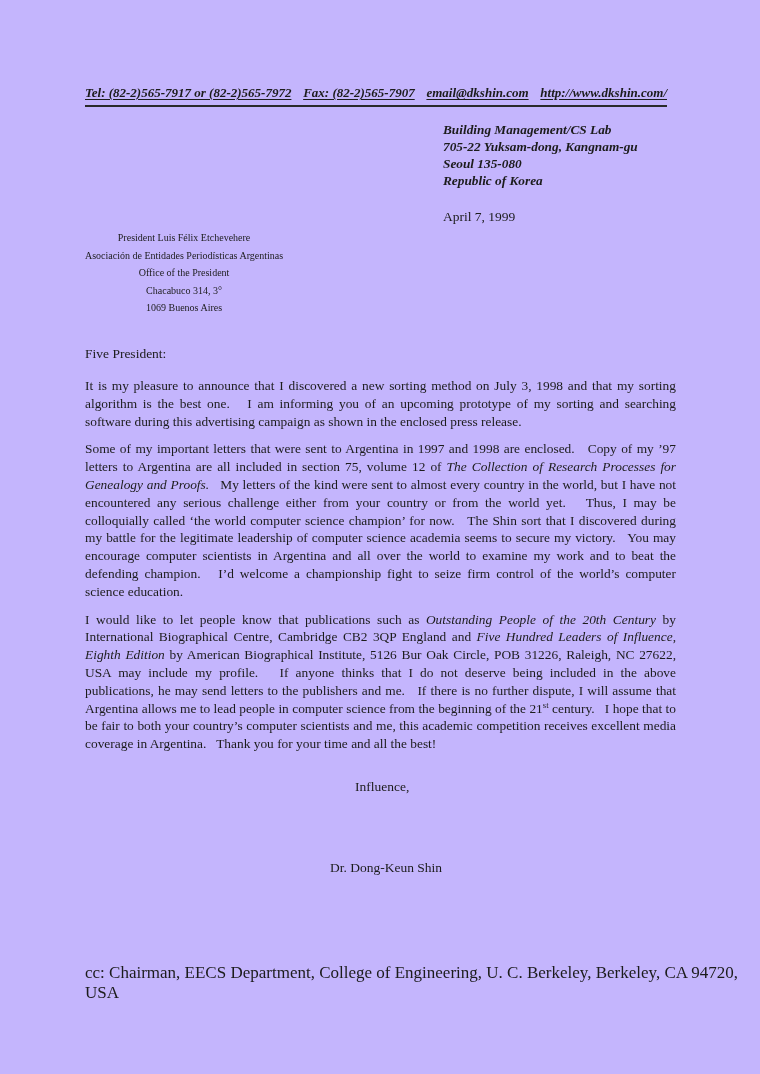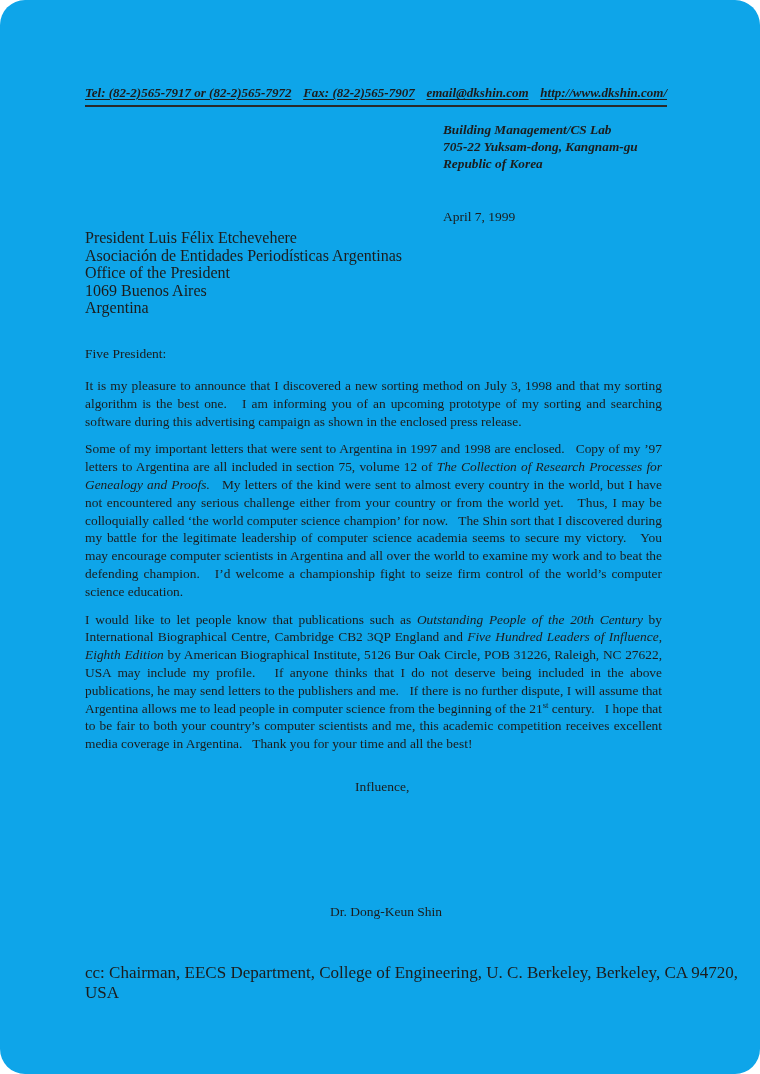--- a/index.html
+++ b/index.html
@@ -1,24 +1,23 @@
 <!DOCTYPE html>
 <html><head>
 <meta charset="utf-8">
 <style>
   html, body { margin: 0; padding: 0; background: #ffffff; }
   .page {
     position: relative;
     width: 760px;
     height: 1074px;
-    background: #0ea5e9;
+    background: #c4b5fd;
     font-family: "Liberation Serif", "DejaVu Serif", serif;
     color: #1c1c1c;
     overflow: hidden;
-    border-radius: 25px;
   }
   
   .contact-line {
     position: absolute;
     top: 85px; left: 85px;
     width: 582px;
     display: flex;
     justify-content: space-between;
     align-items: baseline;
     font-size: 13px;
@@ -41,52 +40,52 @@
   
   .date {
     position: absolute;
     top: 209px; left: 443px;
     font-size: 13.5px;
   }
   
   .recipient {
     position: absolute;
     top: 229px; left: 85px;
-    font-size: 16px;
+    font-size: 10px;
     line-height: 17.6px;
+    text-align: center;
   }
   .salutation {
     position: absolute;
     top: 346px; left: 85px;
     font-size: 13.5px;
   }
   .body-block {
     position: absolute;
     top: 377px; left: 85px;
     width: 591px;
     font-size: 13.4px;
     line-height: 17.8px;
     text-align: justify;
   }
   .body-block p {
-    margin: 0 14px 10px 0;
+    margin: 0 0 10px 0;
     white-space: pre-wrap;
   }
   .body-block .it { font-style: italic; }
   .body-block sup { font-size: 0.65em; line-height: 0; vertical-align: super; }
   .closing {
     position: absolute;
     top: 779px; left: 355px;
     font-size: 13.5px;
   }
   .signature {
     position: absolute;
     top: 860px; left: 330px;
     font-size: 13.5px;
-    margin-top: 44px;
   }
   .cc {
     position: absolute;
     top: 963px; left: 85px;
     font-size: 17px;
   }
 </style>
 </head>
 <body>
 
@@ -95,31 +94,32 @@
   <div class="contact-line">
     <span>Tel: (82-2)565-7917 or (82-2)565-7972</span>
     <span>Fax: (82-2)565-7907</span>
     <span>email@dkshin.com</span>
     <span>http://www.dkshin.com/</span>
   </div>
 
   <div class="sender">
       <div>Building Management/CS Lab</div>
       <div>705-22 Yuksam-dong, Kangnam-gu</div>
+      <div>Seoul 135-080</div>
       <div>Republic of Korea</div>
     </div>
 
   <div class="date">April 7, 1999</div>
 
   <div class="recipient">
       <div>President Luis Félix Etchevehere</div>
       <div>Asociación de Entidades Periodísticas Argentinas</div>
       <div>Office of the President</div>
+      <div>Chacabuco 314, 3°</div>
       <div>1069 Buenos Aires</div>
-      <div>Argentina</div>
     </div>
 
   <div class="salutation">Five President:</div>
 
   <div class="body-block">
       <p><span>It is my pleasure to announce that I discovered a new sorting method on July 3, 1998 and that my sorting algorithm is the best one.   I am informing you of an upcoming prototype of my sorting and searching software during this advertising campaign as shown in the enclosed press release.</span></p>
       <p><span>Some of my important letters that were sent to Argentina in 1997 and 1998 are enclosed.   Copy of my ’97 letters to Argentina are all included in section 75, volume 12 of </span><span class="it">The Collection of Research Processes for Genealogy and Proofs.</span><span>   My letters of the kind were sent to almost every country in the world, but I have not encountered any serious challenge either from your country or from the world yet.   Thus, I may be colloquially called ‘the world computer science champion’ for now.   The Shin sort that I discovered during my battle for the legitimate leadership of computer science academia seems to secure my victory.   You may encourage computer scientists in Argentina and all over the world to examine my work and to beat the defending champion.   I’d welcome a championship fight to seize firm control of the world’s computer science education.</span></p>
       <p><span>I would like to let people know that publications such as </span><span class="it">Outstanding People of the 20th Century</span><span> by International Biographical Centre, Cambridge CB2 3QP England and </span><span class="it">Five Hundred Leaders of Influence</span><span>, </span><span class="it">Eighth Edition</span><span> by American Biographical Institute, 5126 Bur Oak Circle, POB 31226, Raleigh, NC 27622, USA may include my profile.   If anyone thinks that I do not deserve being included in the above publications, he may send letters to the publishers and me.   If there is no further dispute, I will assume that Argentina allows me to lead people in computer science from the beginning of the 21</span><sup>st</sup><span> century.   I hope that to be fair to both your country’s computer scientists and me, this academic competition receives excellent media coverage in Argentina.   Thank you for your time and all the best!</span></p>
     </div>
 

